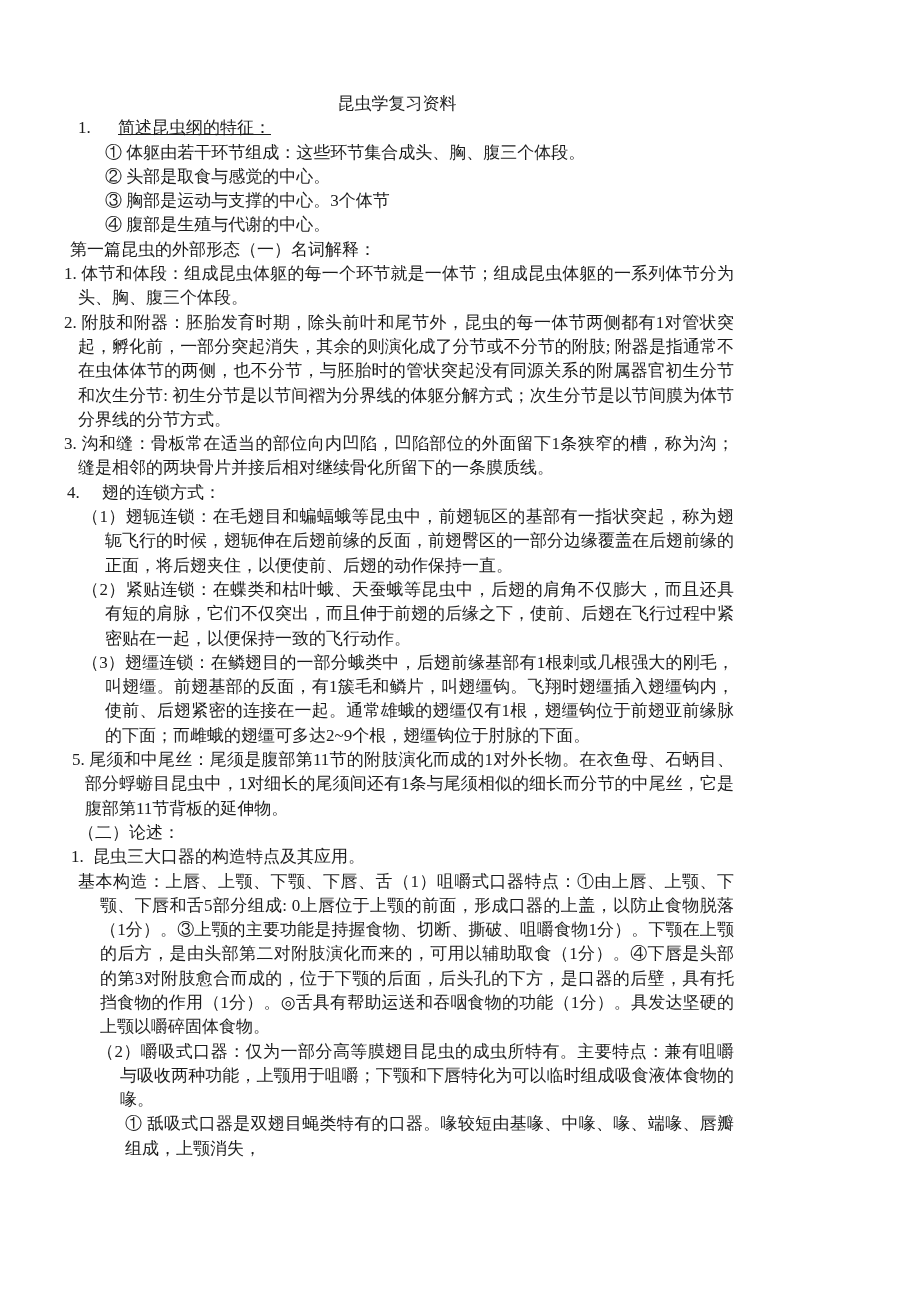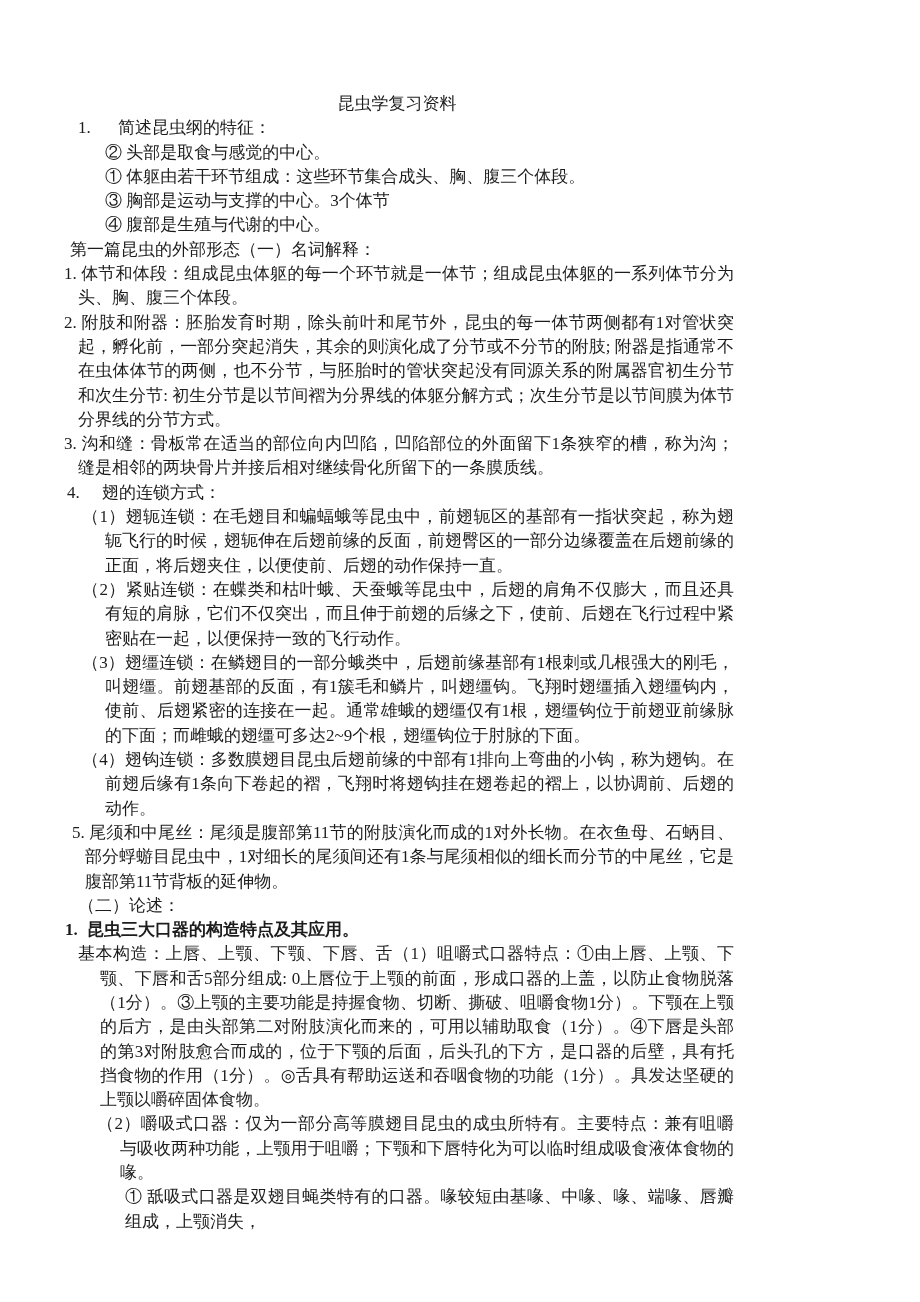--- a/index.html
+++ b/index.html
@@ -14,62 +14,61 @@
     font-size: 17px;
     line-height: 24.3px;
     padding: 92px 62px 0 60px;
     text-align: justify;
     overflow: hidden;
   }
   p { margin: 0; padding: 0; }
   .mk { display: inline-block; text-indent: 0; }
 
   .p-title  { text-align: center; }
-  .p-q1     { margin-left: 18px; }
+  .p-q1     { margin-left: 18px; text-decoration: underline; }
   .p-q1 .mk { width: 40px; }
   .p-circ   { margin-left: 45px; }
   .p-sec    { margin-left: 10px; }
   .p-def    { padding-left: 18px; text-indent: -14px; }
   .p-item4  { margin-left: 7px; }
   .p-item4 .mk { width: 35px; }
   .p-wing   { padding-left: 45px; text-indent: -23px; }
   .p-def5   { padding-left: 25px; text-indent: -13px; }
   .p-sec2   { margin-left: 18px; }
-  .p-q2     { margin-left: 5px; font-weight: bold; }
+  .p-q2     { margin-left: 11px; }
   .p-q2 .mk { width: 22px; }
   .p-base   { padding-left: 40px; text-indent: -22px; }
   .p-mouth2 { padding-left: 60px; text-indent: -23px; }
   .p-mouth3 { margin-left: 38px; }
   .p-lick   { margin-left: 65px; }
 
   .u {
     text-decoration-thickness: 1px;
     text-underline-offset: 4px;
   }
 </style>
 </head>
 <body>
 
 <div class="page">
   <p class="p-title">昆虫学复习资料</p>
   <div>
       <p class="p-q1"><span class="mk">1.</span><span>简述昆虫纲的特征：</span></p>
+      <p class="p-circ"><span>① 体躯由若干环节组成：这些环节集合成头、胸、腹三个体段。</span></p>
       <p class="p-circ"><span>② 头部是取食与感觉的中心。</span></p>
-      <p class="p-circ"><span>① 体躯由若干环节组成：这些环节集合成头、胸、腹三个体段。</span></p>
       <p class="p-circ"><span>③ 胸部是运动与支撑的中心。3个体节</span></p>
       <p class="p-circ"><span>④ 腹部是生殖与代谢的中心。</span></p>
       <p class="p-sec"><span>第一篇昆虫的外部形态（一）名词解释：</span></p>
       <p class="p-def"><span>1. 体节和体段：组成昆虫体躯的每一个环节就是一体节；组成昆虫体躯的一系列体节分为头、胸、腹三个体段。</span></p>
       <p class="p-def"><span>2. 附肢和附器：胚胎发育时期，除头前叶和尾节外，昆虫的每一体节两侧都有1对管状突起，孵化前，一部分突起消失，其余的则演化成了分节或不分节的附肢; 附器是指通常不在虫体体节的两侧，也不分节，与胚胎时的管状突起没有同源关系的附属器官初生分节和次生分节: 初生分节是以节间褶为分界线的体躯分解方式；次生分节是以节间膜为体节分界线的分节方式。</span></p>
       <p class="p-def"><span>3. 沟和缝：骨板常在适当的部位向内凹陷，凹陷部位的外面留下1条狭窄的槽，称为沟；缝是相邻的两块骨片并接后相对继续骨化所留下的一条膜质线。</span></p>
       <p class="p-item4"><span class="mk">4.</span><span>翅的连锁方式：</span></p>
       <p class="p-wing"><span>（1）翅轭连锁：在毛翅目和蝙蝠蛾等昆虫中，前翅轭区的基部有一指状突起，称为翅轭飞行的时候，翅轭伸在后翅前缘的反面，前翅臀区的一部分边缘覆盖在后翅前缘的正面，将后翅夹住，以便使前、后翅的动作保持一直。</span></p>
       <p class="p-wing"><span>（2）紧贴连锁：在蝶类和枯叶蛾、天蚕蛾等昆虫中，后翅的肩角不仅膨大，而且还具有短的肩脉，它们不仅突出，而且伸于前翅的后缘之下，使前、后翅在飞行过程中紧密贴在一起，以便保持一致的飞行动作。</span></p>
       <p class="p-wing"><span>（3）翅缰连锁：在鳞翅目的一部分蛾类中，后翅前缘基部有1根刺或几根强大的刚毛，叫翅缰。前翅基部的反面，有1簇毛和鳞片，叫翅缰钩。飞翔时翅缰插入翅缰钩内，使前、后翅紧密的连接在一起。通常雄蛾的翅缰仅有1根，翅缰钩位于前翅亚前缘脉的下面；而雌蛾的翅缰可多达2~9个根，翅缰钩位于肘脉的下面。</span></p>
-      <p class="p-wing"><span>（4）翅钩连锁：多数膜翅目昆虫后翅前缘的中部有1排向上弯曲的小钩，称为翅钩。在前翅后缘有1条向下卷起的褶，飞翔时将翅钩挂在翅卷起的褶上，以协调前、后翅的动作。</span></p>
       <p class="p-def5"><span>5. 尾须和中尾丝：尾须是腹部第11节的附肢演化而成的1对外长物。在衣鱼母、石蛃目、部分蜉蝣目昆虫中，1对细长的尾须间还有1条与尾须相似的细长而分节的中尾丝，它是腹部第11节背板的延伸物。</span></p>
       <p class="p-sec2"><span>（二）论述：</span></p>
       <p class="p-q2"><span class="mk">1.</span><span>昆虫三大口器的构造特点及其应用。</span></p>
       <p class="p-base"><span>基本构造：上唇、上颚、下颚、下唇、舌（1）</span><span class="u">咀嚼式口器特点：①由上唇、上颚、下颚、下唇和舌5部分组成: 0上唇位于上颚的前面，形成口器的上盖，以防止食物脱落（1分）。③上颚的主要功能是持握食物、切断、撕破、咀嚼食物1分）。下颚在上颚的后方，是由头部第二对附肢演化而来的，可用以辅助取食（1分）。④下唇是头部的第3对附肢愈合而成的，位于下颚的后面，后头孔的下方，是口器的后壁，具有托挡食物的作用（1分）。◎舌具有帮助运送和吞咽食物的功能（1分）。具发达坚硬的上颚以嚼碎固体食物。</span></p>
       <p class="p-mouth2"><span>（2）嚼吸式口器：仅为一部分高等膜翅目昆虫的成虫所特有。主要特点：兼有咀嚼与吸收两种功能，上颚用于咀嚼；下颚和下唇特化为可以临时组成吸食液体食物的喙。</span></p>
       <p class="p-lick"><span>① 舐吸式口器是双翅目蝇类特有的口器。喙较短由基喙、中喙、喙、端喙、唇瓣组成，上颚消失，</span></p>
     </div>
 </div>
 
 </body></html>

